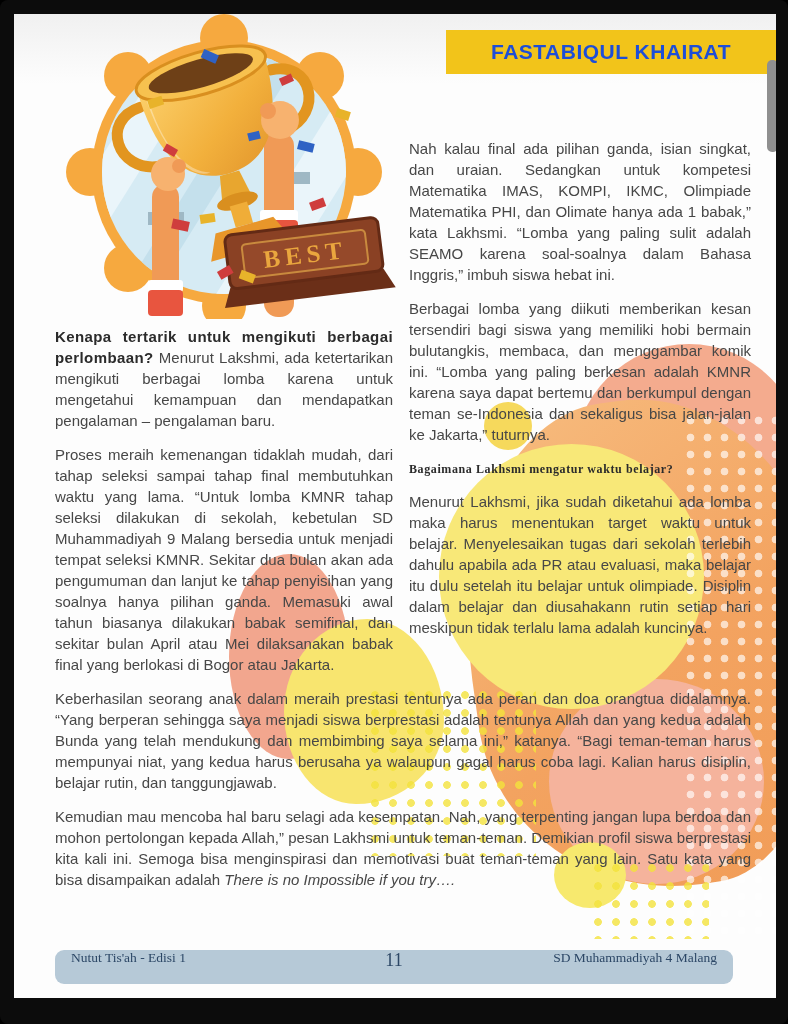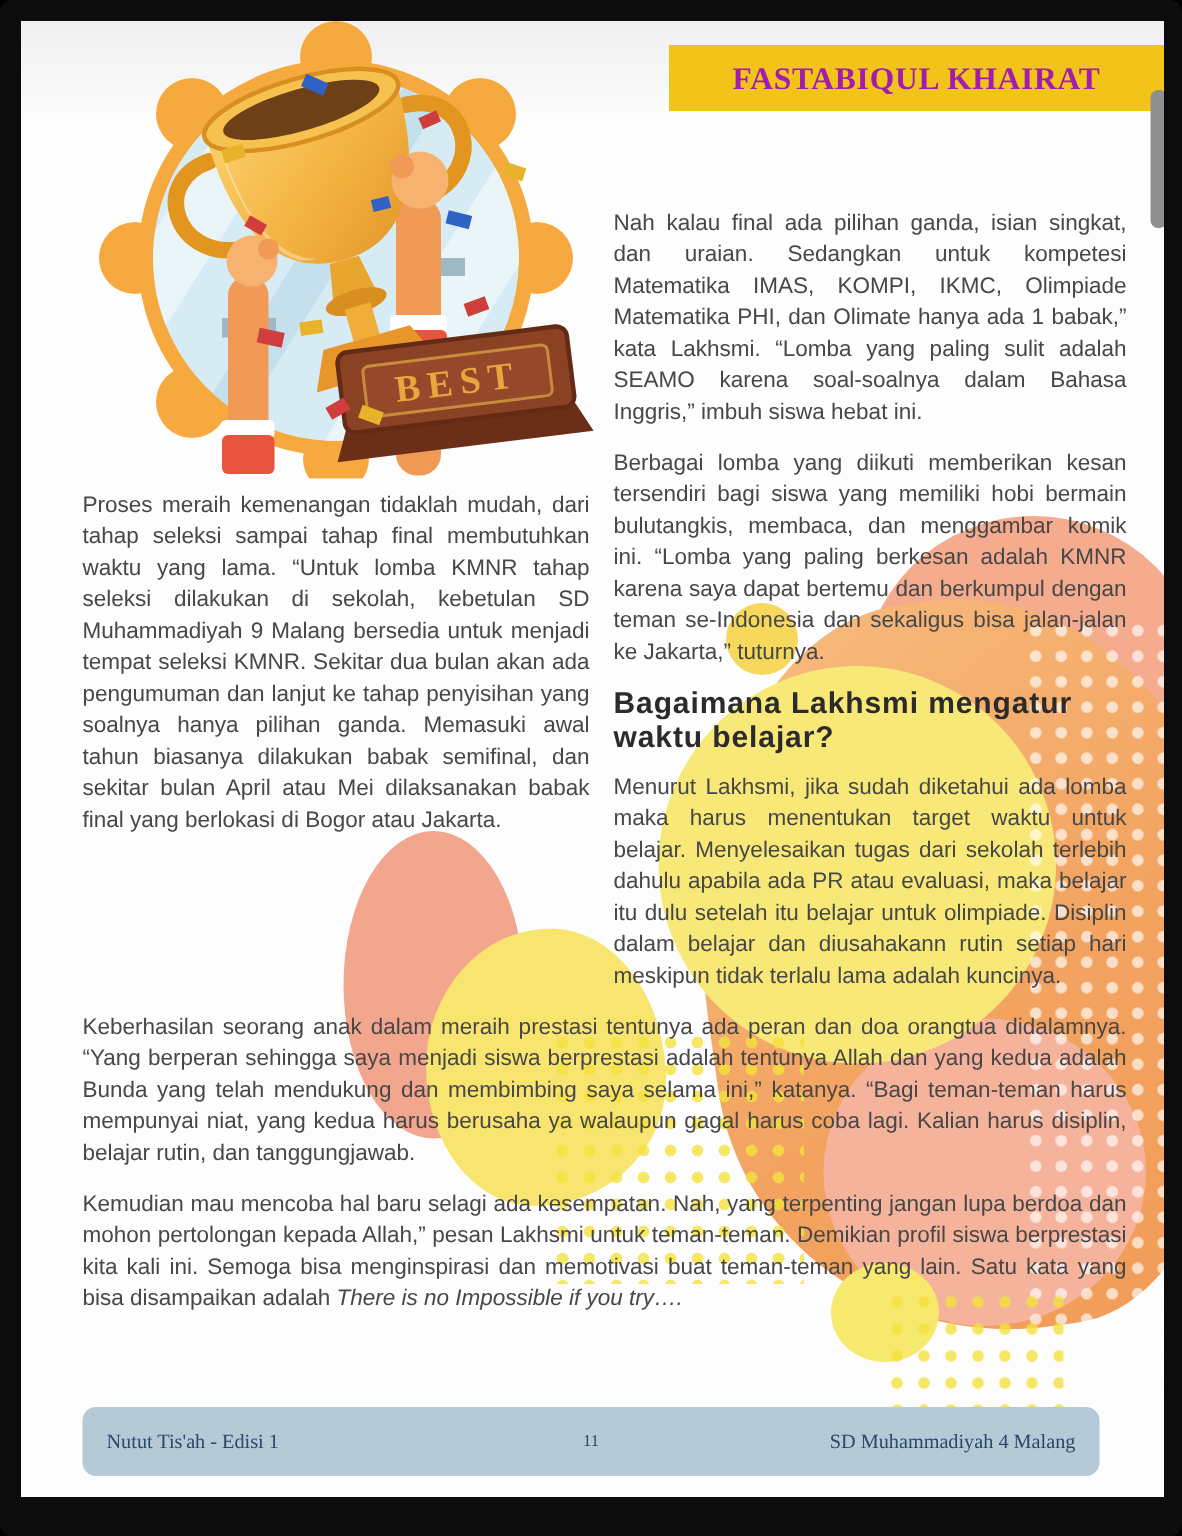--- a/index.html
+++ b/index.html
@@ -15,43 +15,43 @@
   .blob-yellow-big{left:425px;top:430px;width:265px;height:265px;background:#f8e878;border-radius:50%;}
   .blob-yellow-left{left:270px;top:605px;width:160px;height:185px;background:#f8e56f;border-radius:52% 48% 55% 45% / 50% 55% 45% 50%;}
   .blob-yellow-small-top{left:470px;top:388px;width:48px;height:48px;background:#f6d95c;border-radius:50%;}
   .blob-yellow-small-bottom{left:540px;top:828px;width:72px;height:66px;background:#f7e96e;border-radius:50%;}
   .dots-white{left:668px;top:398px;width:108px;height:525px;background-image:radial-gradient(rgba(255,255,255,.65) 3.5px,transparent 4.2px);background-size:17px 17px;}
   .dots-yellow-1{left:352px;top:672px;width:170px;height:170px;background-image:radial-gradient(rgba(243,226,60,.8) 3.5px,transparent 4.2px);background-size:18px 18px;}
   .dots-yellow-2{left:575px;top:845px;width:120px;height:80px;background-image:radial-gradient(rgba(243,226,60,.8) 3.5px,transparent 4.2px);background-size:18px 18px;}
 
   
   .banner{position:absolute;right:0;top:16px;width:330px;height:44px;background:#f2c41a;display:flex;align-items:center;justify-content:center;}
-  .banner span{font-family:Liberation Serif, serif;font-weight:700;font-size:21px;letter-spacing:.5px;color:#a21caf;}
+  .banner span{font-family:Liberation Sans, sans-serif;font-weight:700;font-size:21px;letter-spacing:.5px;color:#1d4ed8;}
 
   
   .scrollthumb{position:absolute;right:-2px;top:46px;width:11px;height:92px;background:#8f8f8f;border-radius:5px;}
 
   
   .illus{position:absolute;left:38px;top:0px;width:348px;height:305px;}
 
   
   .content{position:absolute;left:41px;right:25px;top:124px;color:#474747;font-size:15px;line-height:21px;text-align:justify;}
   .columns{display:flex;gap:16px;}
   .col-left{width:338px;padding-top:188px;}
   .col-right{flex:1;}
   .content p{margin:0 0 13px 0;}
   .content strong{color:#2b2b2b;letter-spacing:.4px;}
-  .content h3{margin:2px 0 10px 0;font-size:20px;line-height:23px;color:#2b2b2b;letter-spacing:.6px;text-align:left;}
+  .content h3{margin:2px 0 10px 0;font-size:12px;line-height:23px;color:#2b2b2b;letter-spacing:.6px;text-align:left;font-family:Liberation Serif, serif;}
   .full{margin-top:2px;}
   .content em{font-style:italic;}
 
   
-  .footer{position:absolute;left:41px;right:43px;bottom:14px;height:46px;background:#b6c9d7;border-radius:9px;display:flex;align-items:center;font-family:"Liberation Serif",serif;font-size:13.5px;color:#2c4766;padding:0 16px;box-sizing:border-box;}
+  .footer{position:absolute;left:41px;right:43px;bottom:14px;height:34px;background:#b6c9d7;border-radius:9px;display:flex;align-items:flex-start;font-family:"Liberation Serif",serif;font-size:13.5px;color:#2c4766;padding:0 16px;box-sizing:border-box;}
   .footer .f-left{flex:1;text-align:left;}
-  .footer .f-center{flex:1;text-align:center;font-size:11px;}
+  .footer .f-center{flex:1;text-align:center;font-size:18px;}
   .footer .f-right{flex:1;text-align:right;}
 </style>
 </head>
 <body>
 
 <div class="frame">
   <div class="page">
 
     <div class="deco blob-salmon-top"></div>
     <div class="deco blob-orange"></div>
@@ -162,20 +162,21 @@
         <rect x="112" y="132" width="13" height="8" fill="#cf3d3d" transform="rotate(30 118 136)"></rect>
         <rect x="196" y="118" width="12" height="8" fill="#2f62c4" transform="rotate(-14 202 122)"></rect>
         <rect x="284" y="96" width="14" height="9" fill="#e8b32a" transform="rotate(18 291 100)"></rect>
         <rect x="228" y="62" width="13" height="8" fill="#cf3d3d" transform="rotate(-24 234 66)"></rect>
       </g>
     </svg>
 
     <div class="content">
       <div class="columns">
         <div class="col-left">
+          <p><strong>Kenapa tertarik untuk mengikuti berbagai perlombaan?</strong> <span>Menurut Lakshmi, ada ketertarikan mengikuti berbagai lomba karena untuk mengetahui kemampuan dan mendapatkan pengalaman – pengalaman baru.</span></p>
           <p>Proses meraih kemenangan tidaklah mudah, dari tahap seleksi sampai tahap final membutuhkan waktu yang lama. “Untuk lomba KMNR tahap seleksi dilakukan di sekolah, kebetulan SD Muhammadiyah 9 Malang bersedia untuk menjadi tempat seleksi KMNR. Sekitar dua bulan akan ada pengumuman dan lanjut ke tahap penyisihan yang soalnya hanya pilihan ganda. Memasuki awal tahun biasanya dilakukan babak semifinal, dan sekitar bulan April atau Mei dilaksanakan babak final yang berlokasi di Bogor atau Jakarta.</p>
         </div>
         <div class="col-right">
           <p>Nah kalau final ada pilihan ganda, isian singkat, dan uraian. Sedangkan untuk kompetesi Matematika IMAS, KOMPI, IKMC, Olimpiade Matematika PHI, dan Olimate hanya ada 1 babak,” kata Lakhsmi. “Lomba yang paling sulit adalah SEAMO karena soal-soalnya dalam Bahasa Inggris,” imbuh siswa hebat ini.</p>
           <p>Berbagai lomba yang diikuti memberikan kesan tersendiri bagi siswa yang memiliki hobi bermain bulutangkis, membaca, dan menggambar komik ini. “Lomba yang paling berkesan adalah KMNR karena saya dapat bertemu dan berkumpul dengan teman se-Indonesia dan sekaligus bisa jalan-jalan ke Jakarta,” tuturnya.</p>
           <h3>Bagaimana Lakhsmi mengatur waktu belajar?</h3>
           <p>Menurut Lakhsmi, jika sudah diketahui ada lomba maka harus menentukan target waktu untuk belajar. Menyelesaikan tugas dari sekolah terlebih dahulu apabila ada PR atau evaluasi, maka belajar itu dulu setelah itu belajar untuk olimpiade. Disiplin dalam belajar dan diusahakann rutin setiap hari meskipun tidak terlalu lama adalah kuncinya.</p>
         </div>
       </div>
       <p class="full">Keberhasilan seorang anak dalam meraih prestasi tentunya ada peran dan doa orangtua didalamnya. “Yang berperan sehingga saya menjadi siswa berprestasi adalah tentunya Allah dan yang kedua adalah Bunda yang telah mendukung dan membimbing saya selama ini,” katanya. “Bagi teman-teman harus mempunyai niat, yang kedua harus berusaha ya walaupun gagal harus coba lagi. Kalian harus disiplin, belajar rutin, dan tanggungjawab.</p>

